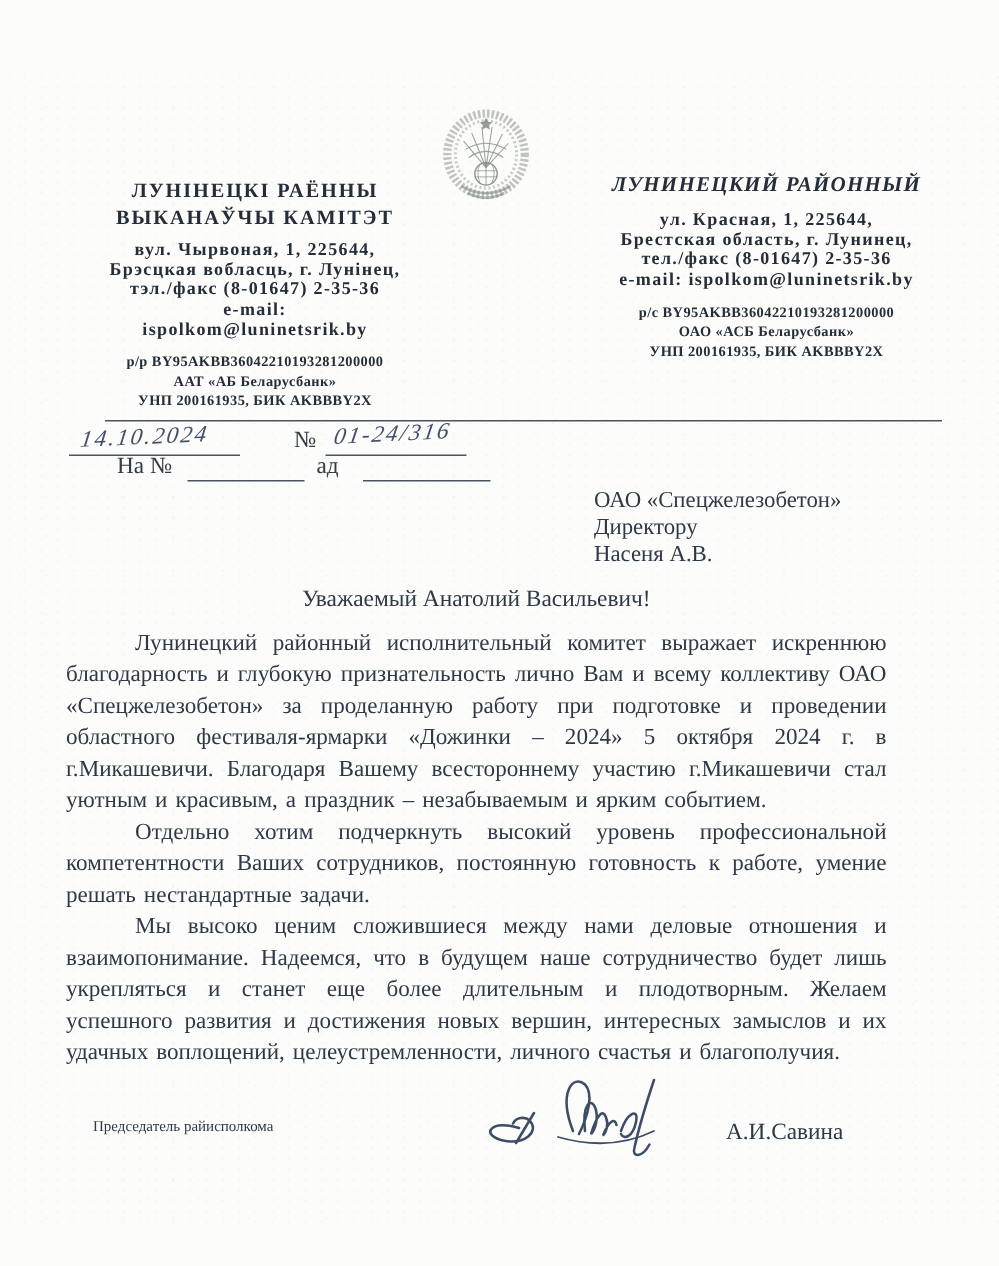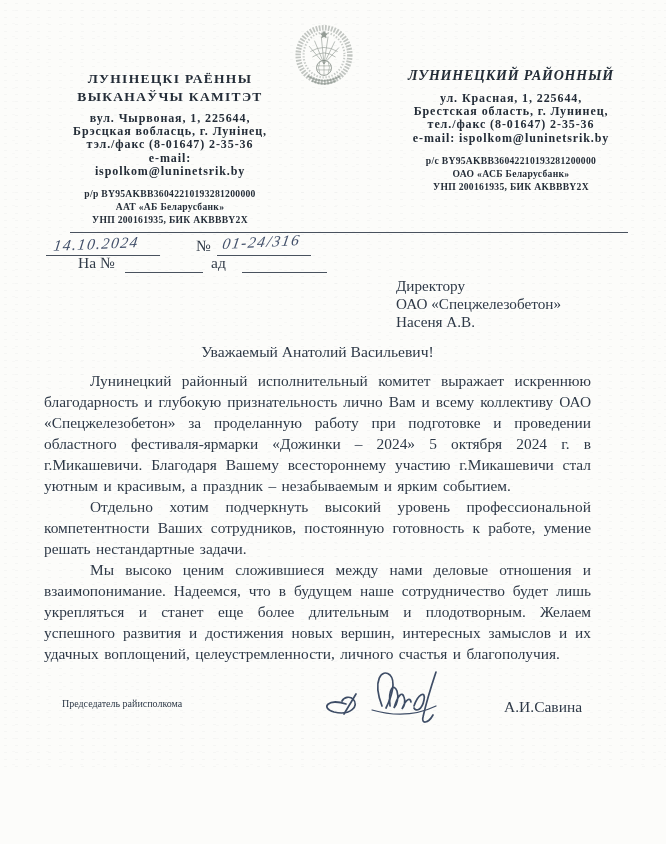--- a/index.html
+++ b/index.html
@@ -11,20 +11,21 @@
     overflow:hidden;
   }
   .page{
     position:relative;width:666px;height:772px;
     background:
       radial-gradient(rgba(60,70,80,0.035) 1px, transparent 1.2px),
       radial-gradient(rgba(60,70,80,0.025) 1px, transparent 1.1px),
       #fcfcfa;
     background-size:11px 7px, 17px 13px;
     background-position:0 0, 5px 4px;
+    margin-top:48px;
   }
   
   .hdr{position:absolute;text-align:center;color:#242d38;}
   .hdr-left{left:45px;top:70px;width:250px;}
   .hdr-right{left:374px;top:67px;width:274px;}
   .hdr-title{font-weight:bold;font-size:13.5px;letter-spacing:1.3px;line-height:17.5px;}
   .hdr-right .hdr-title{font-size:14px;letter-spacing:0.8px;line-height:18px;font-style:italic;}
   .hdr-addr{margin-top:7px;font-weight:bold;font-size:12px;letter-spacing:0.9px;line-height:13.2px;}
   .hdr-bank{margin-top:9px;font-weight:bold;font-size:9.6px;letter-spacing:0.3px;line-height:13.2px;}
   .emblem{position:absolute;left:290px;top:23px;width:68px;height:68px;}
@@ -49,21 +50,21 @@
   .addressee{position:absolute;left:396px;top:277px;font-size:15.2px;line-height:17.8px;color:#2e3947;}
   
   .body-text{position:absolute;left:44px;top:343px;width:547px;font-family:Liberation Serif, serif;}
   .salutation{text-align:center;font-size:15.6px;margin:0 0 9px 0;color:#2e3947;}
   .body-text p{
     margin:0;text-align:justify;text-indent:46px;
     font-size:15.4px;line-height:21px;color:#2e3947;word-spacing:1.5px;
   }
   
   .sig-title{position:absolute;left:62px;top:698px;font-size:10px;color:#2e3947;}
-  .sig-name{position:absolute;left:504px;top:698px;font-size:15.5px;color:#2e3947;}
+  .sig-name{position:absolute;left:484px;top:698px;font-size:15.5px;color:#2e3947;}
   .sig-mark{position:absolute;left:312px;top:664px;width:168px;height:68px;}
 </style>
 </head>
 <body>
 
 <div class="page">
 
   <div class="hdr hdr-left">
     <div class="hdr-title">
       <div>ЛУНІНЕЦКІ РАЁННЫ</div>
@@ -122,22 +123,22 @@
   <div class="rule u-date"></div>
   <div class="printed no-sign">№</div>
   <div class="handwriting hw-num">01-24/316</div>
   <div class="rule u-num"></div>
   <div class="printed reply-prefix">На №</div>
   <div class="rule u-reply1"></div>
   <div class="printed reply-ad">ад</div>
   <div class="rule u-reply2"></div>
 
   <div class="addressee">
+    <div>ОАО «Спецжелезобетон»</div>
     <div>Директору</div>
-    <div>ОАО «Спецжелезобетон»</div>
     <div>Насеня А.В.</div>
   </div>
 
   <div class="body-text">
     <div class="salutation">Уважаемый Анатолий Васильевич!</div>
     <p>Лунинецкий районный исполнительный комитет выражает искреннюю благодарность и глубокую признательность лично Вам и всему коллективу ОАО «Спецжелезобетон» за проделанную работу при подготовке и проведении областного фестиваля-ярмарки «Дожинки – 2024» 5 октября 2024 г. в г.Микашевичи. Благодаря Вашему всестороннему участию г.Микашевичи стал уютным и красивым, а праздник – незабываемым и ярким событием.</p>
     <p>Отдельно хотим подчеркнуть высокий уровень профессиональной компетентности Ваших сотрудников, постоянную готовность к работе, умение решать нестандартные задачи.</p>
     <p>Мы высоко ценим сложившиеся между нами деловые отношения и взаимопонимание. Надеемся, что в будущем наше сотрудничество будет лишь укрепляться и станет еще более длительным и плодотворным. Желаем успешного развития и достижения новых вершин, интересных замыслов и их удачных воплощений, целеустремленности, личного счастья и благополучия.</p>
   </div>
 

